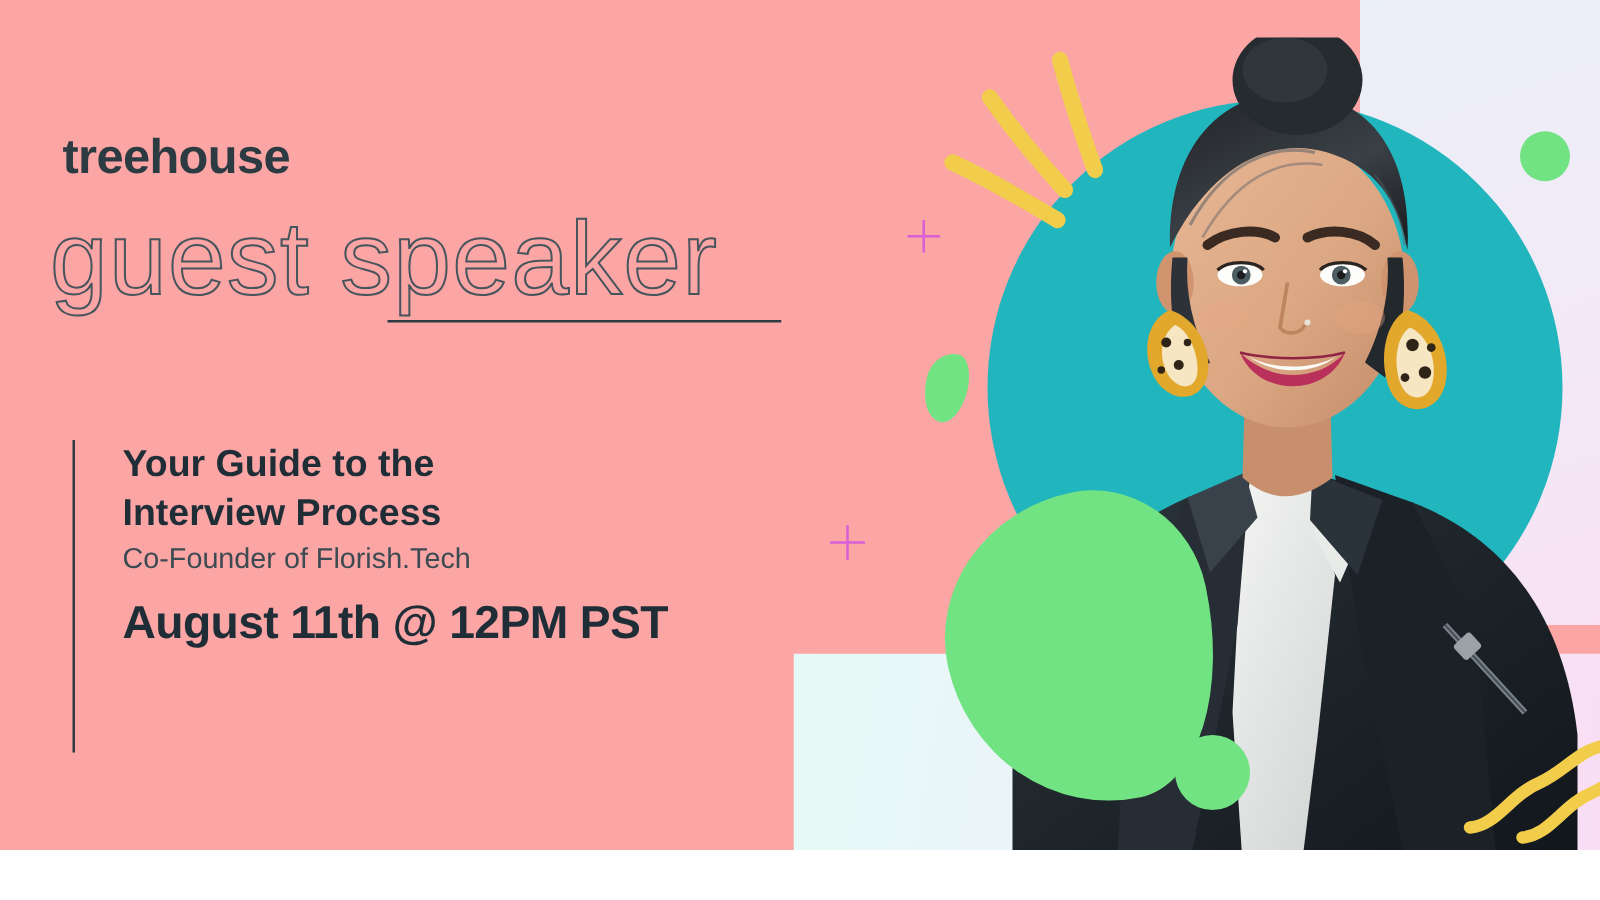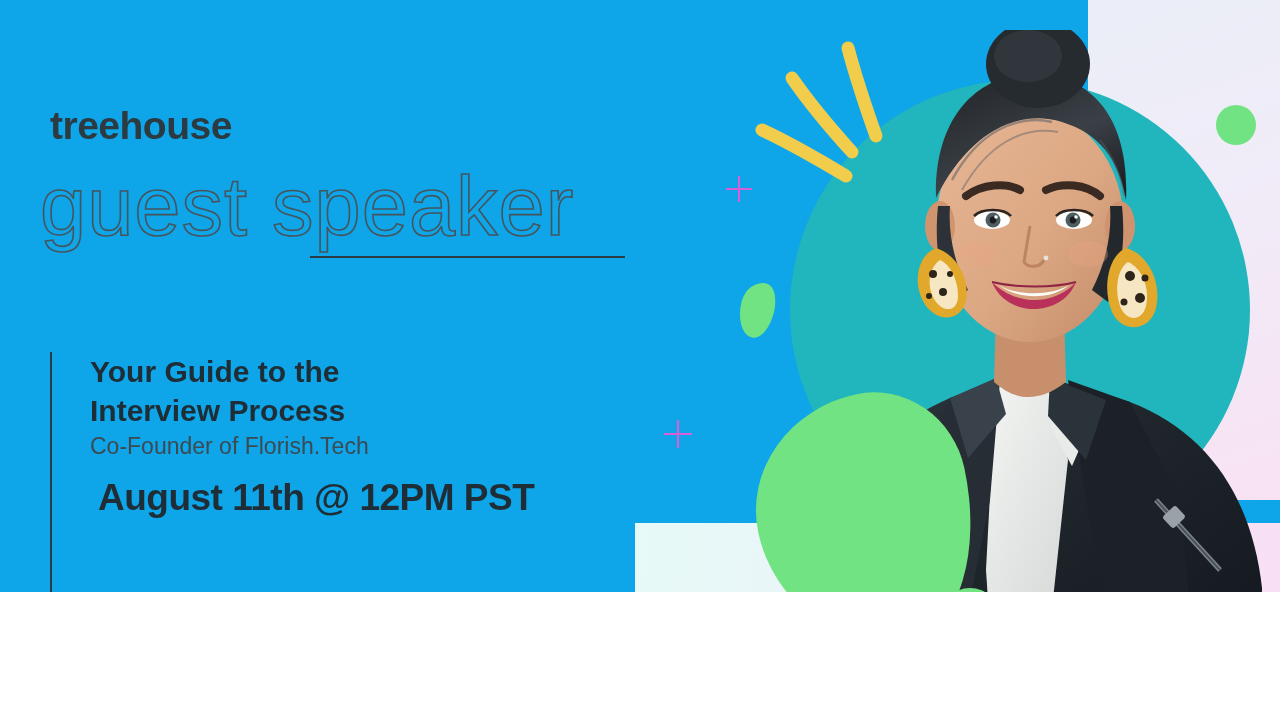--- a/index.html
+++ b/index.html
@@ -3,23 +3,23 @@
 <meta charset="utf-8">
 <style>
   html, body {
     margin: 0;
     padding: 0;
     background: #ffffff;
   }
   #stage {
     position: relative;
     width: 1280px;
-    height: 592px;
+    height: 680px;
     overflow: hidden;
-    background: #0ea5e9;
+    background: #fca5a5;
     font-family: "Liberation Sans", sans-serif;
   }
 
   
   .panel-topright {
     position: absolute;
     left: 1088px;
     top: 0;
     width: 192px;
     height: 500px;
@@ -153,21 +153,21 @@
   .series-word {
     font-size: 38px;
     font-weight: 700;
     color: #2c3a42;
     letter-spacing: -0.3px;
   }
 
   
   .details {
     position: absolute;
-    left: 50px;
+    left: 58px;
     top: 352px;
     height: 250px;
     border-left: 2px solid #2c3a42;
     padding-left: 38px;
     box-sizing: border-box;
   }
   .talk-title {
     font-size: 30px;
     font-weight: 700;
     color: #1f2e36;
@@ -181,21 +181,21 @@
     font-weight: 400;
     color: #3c4a52;
     line-height: 1.42;
     margin: 0;
   }
   .speaker-name { margin-top: 14px; }
   .event-when {
     font-size: 37px;
     font-weight: 700;
     color: #1f2e36;
-    margin: 14px 0 0 8px;
+    margin: 14px 0 0 0;
     letter-spacing: -0.5px;
   }
 </style>
 </head>
 <body>
 
 <div id="stage">
 
   <div class="panel-topright"></div>
   <div class="panel-bottom"></div>

